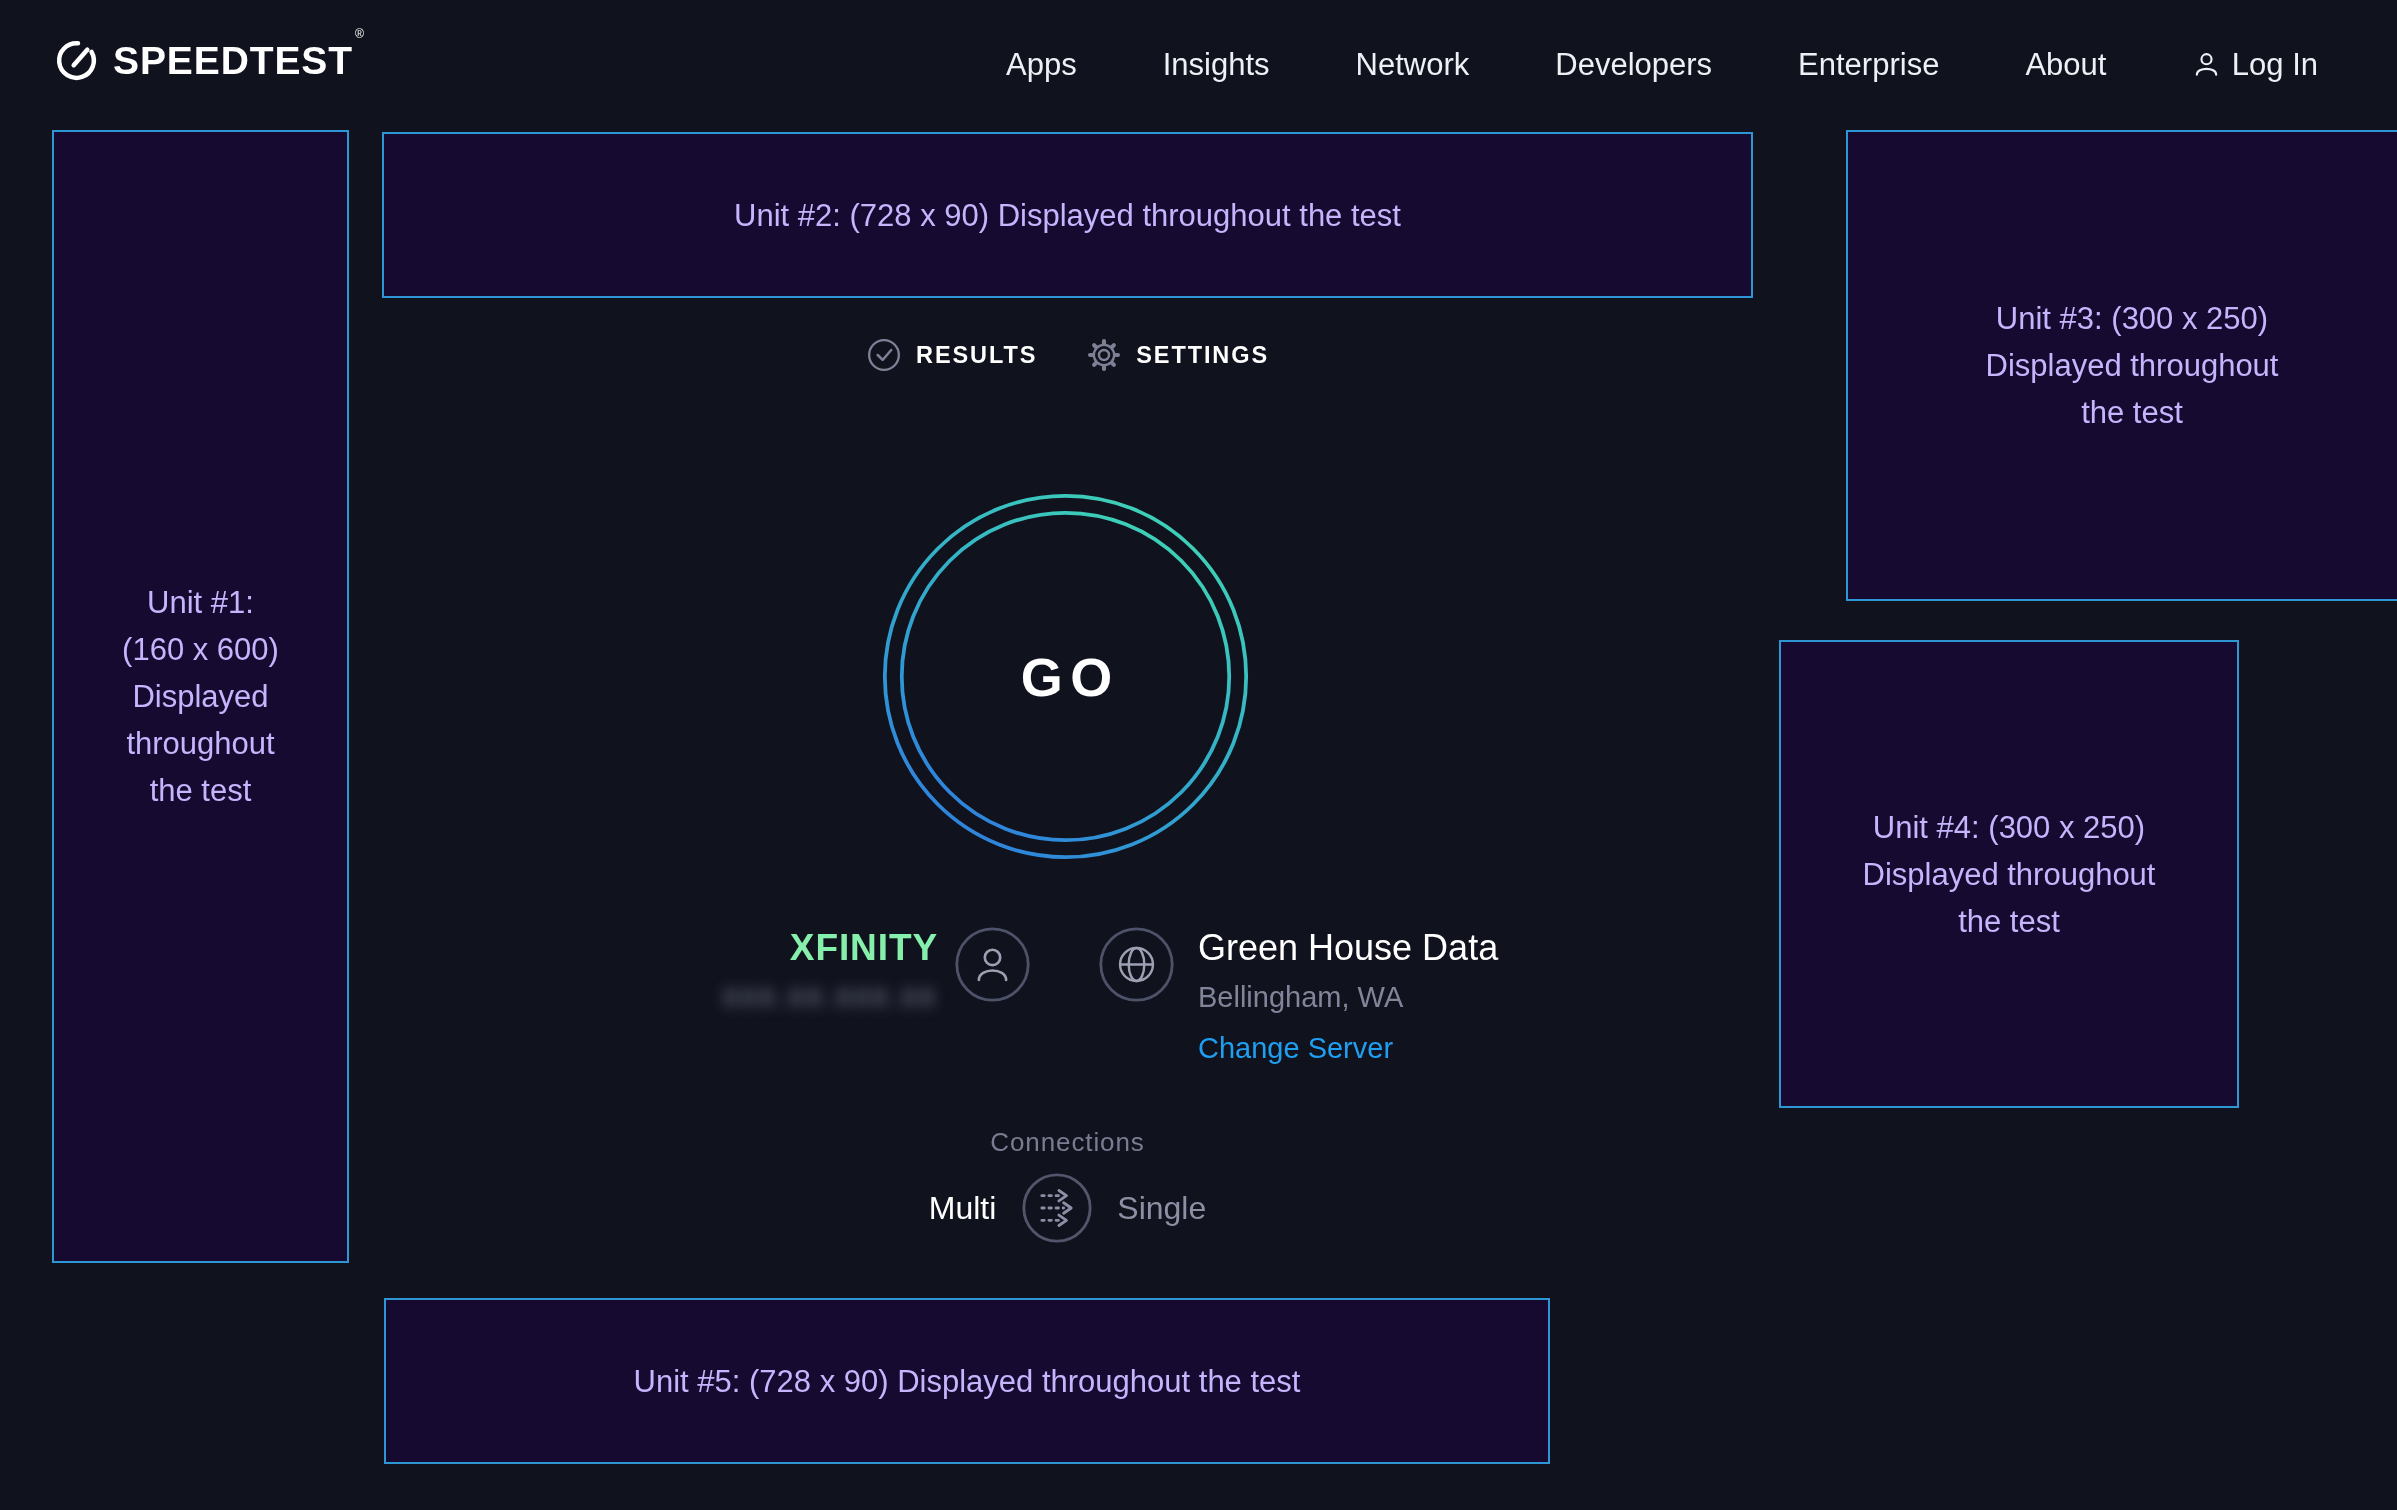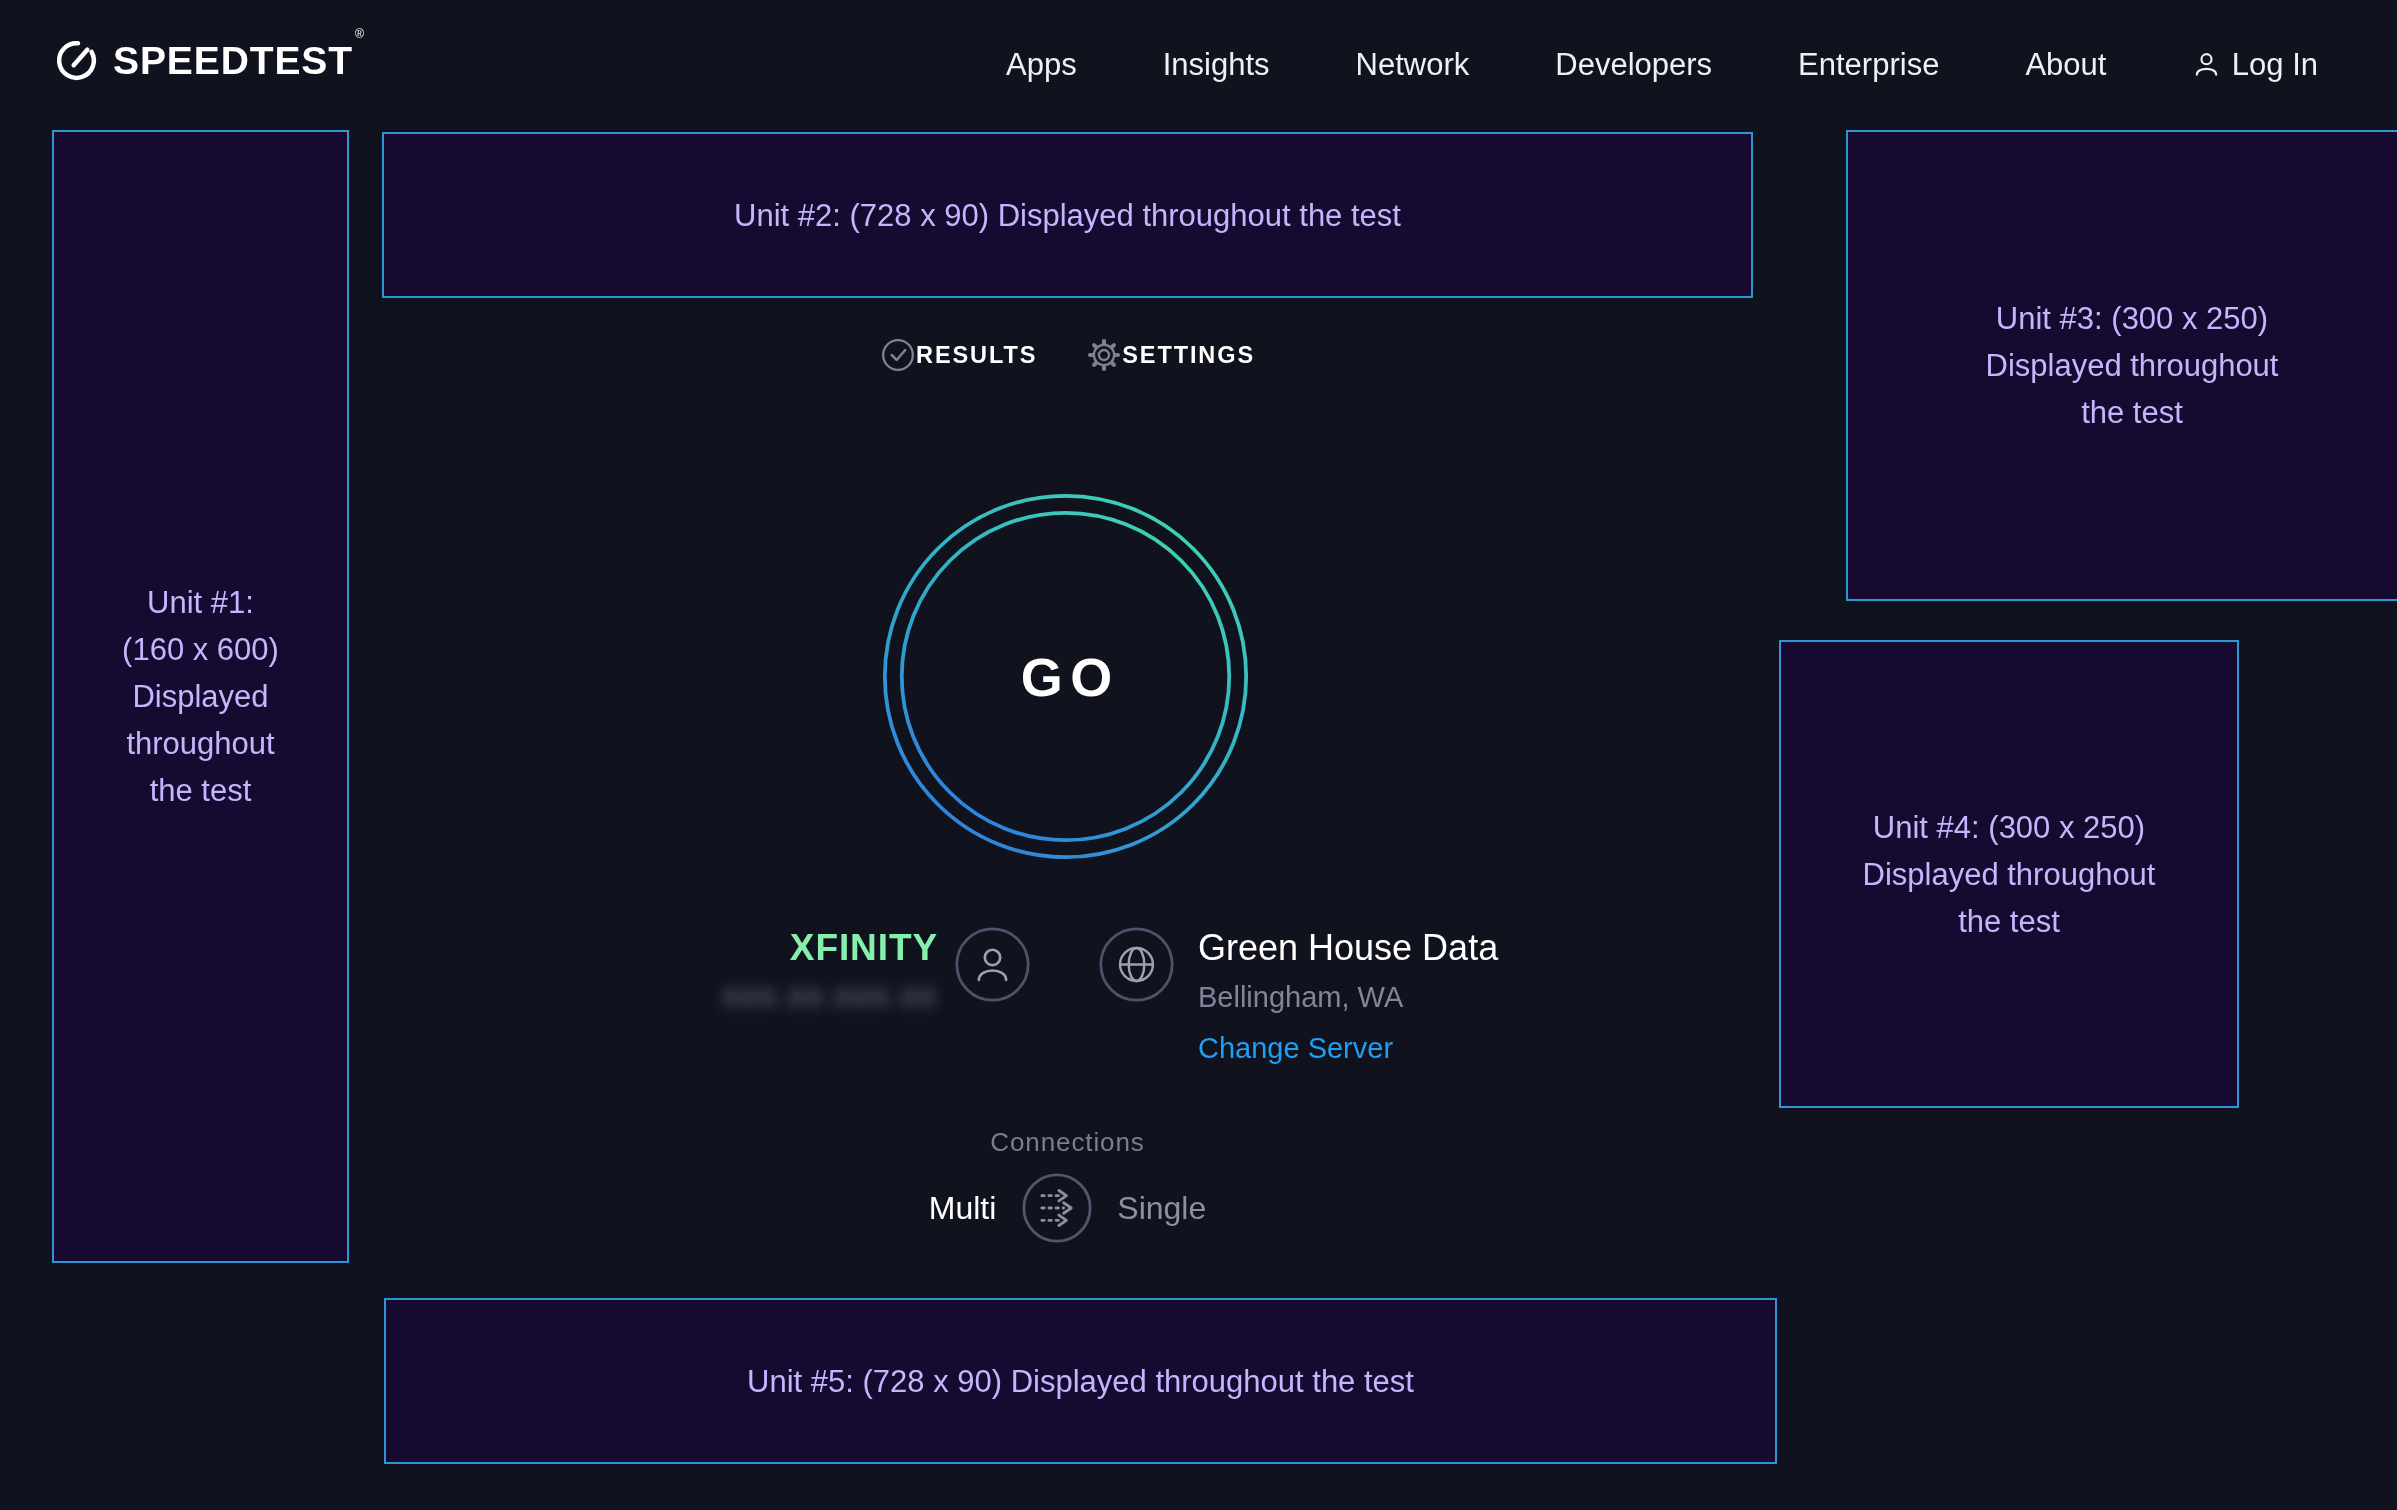--- a/index.html
+++ b/index.html
@@ -26,25 +26,25 @@
   .login span{color:#eef0f6;font-size:31px;}
 
   
   .ad{position:absolute;background:var(--ad-bg);border:2.8px solid var(--ad-border);
       display:flex;align-items:center;justify-content:center;text-align:center;cursor:pointer;}
   .ad-text{color:#c4b5fd;font-size:31px;line-height:47px;white-space:pre-line;}
   #ad1{left:52px;top:130px;width:297px;height:1133px;}
   #ad2{left:382px;top:132px;width:1371px;height:166px;}
   #ad3{left:1846px;top:130px;width:572px;height:471px;}
   #ad4{left:1779px;top:640px;width:460px;height:468px;}
-  #ad5{left:384px;top:1298px;width:1393px;height:166px;justify-content:center;}
+  #ad5{left:384px;top:1298px;width:1166px;height:166px;justify-content:center;}
 
   
   .tabs{position:absolute;left:382px;width:1371px;top:337px;display:flex;justify-content:center;gap:49px;}
-  .tab{display:flex;align-items:center;cursor:pointer;}
+  .tab{display:flex;align-items:center;gap:14px;cursor:pointer;}
   .tab-label{color:#fff;font-size:23.5px;font-weight:700;letter-spacing:1.9px;}
 
   
   .go{position:absolute;left:882px;top:493px;width:367px;height:367px;cursor:pointer;}
   .go svg{position:absolute;inset:0;}
   .go-label{position:absolute;inset:0;display:flex;align-items:center;justify-content:center;
             color:#fff;font-size:54px;font-weight:600;letter-spacing:7.5px;padding-left:9.4px;}
 
   
   .isp-block{position:absolute;right:1459px;top:927px;text-align:right;}

